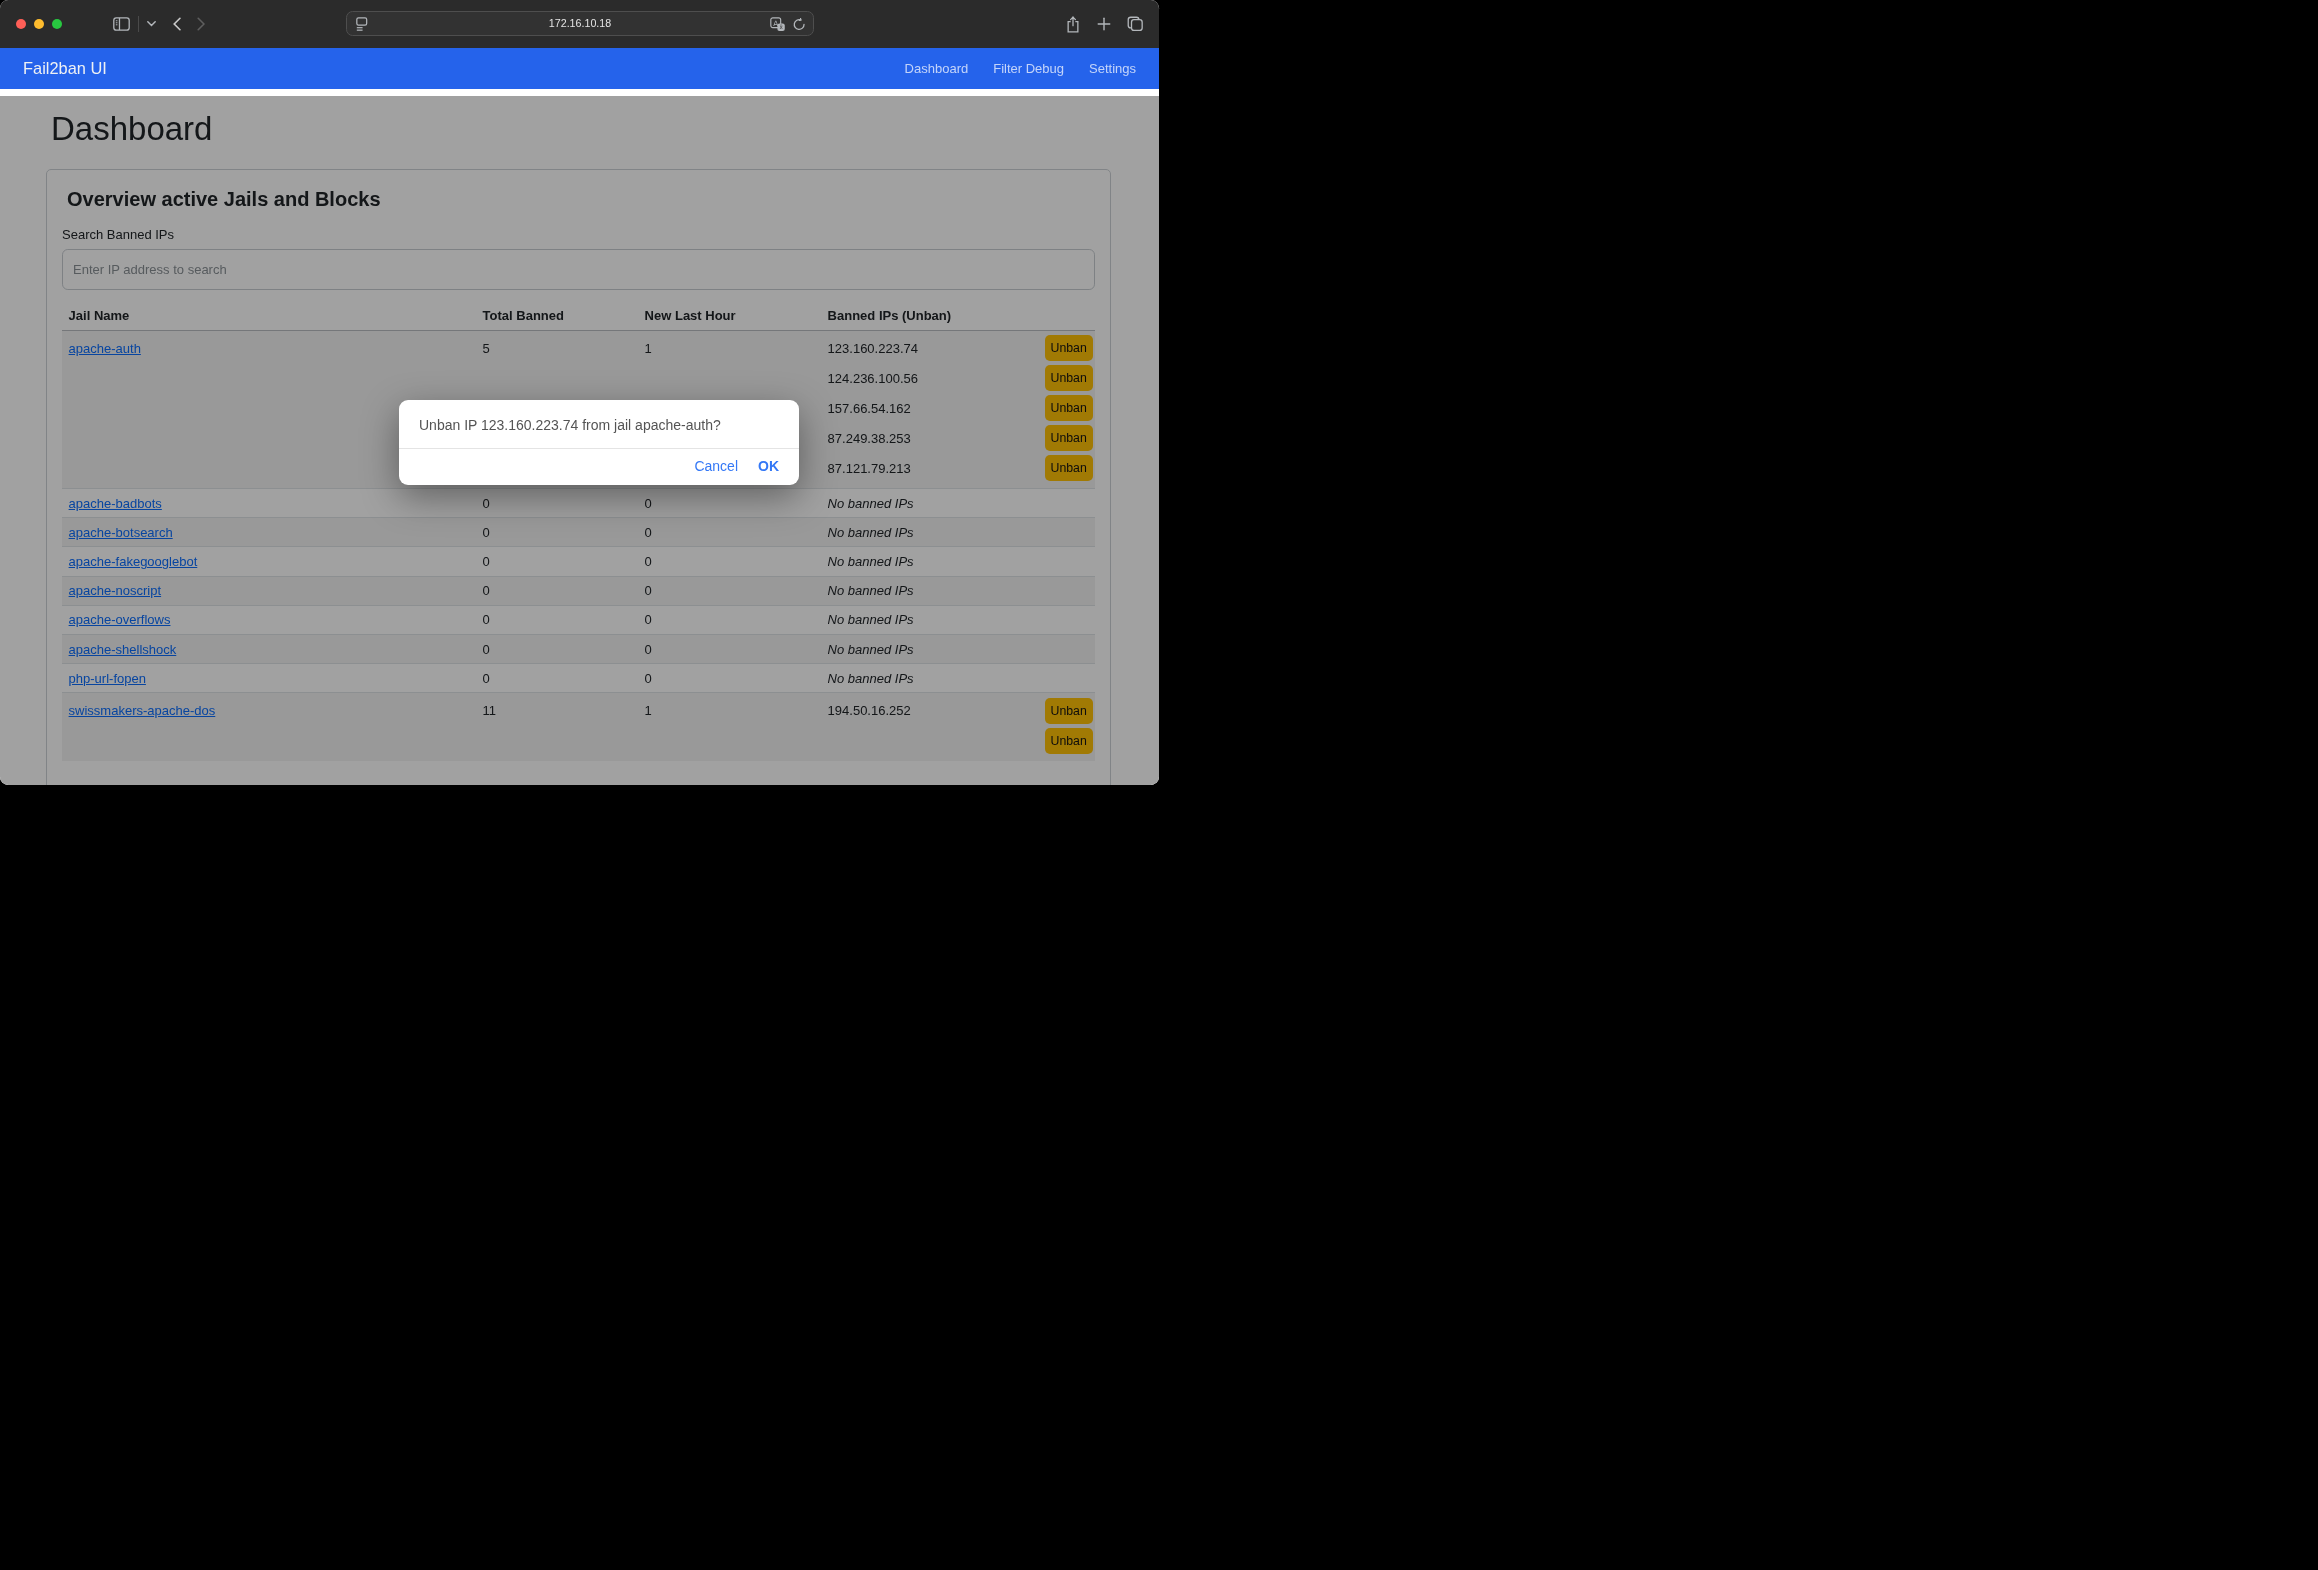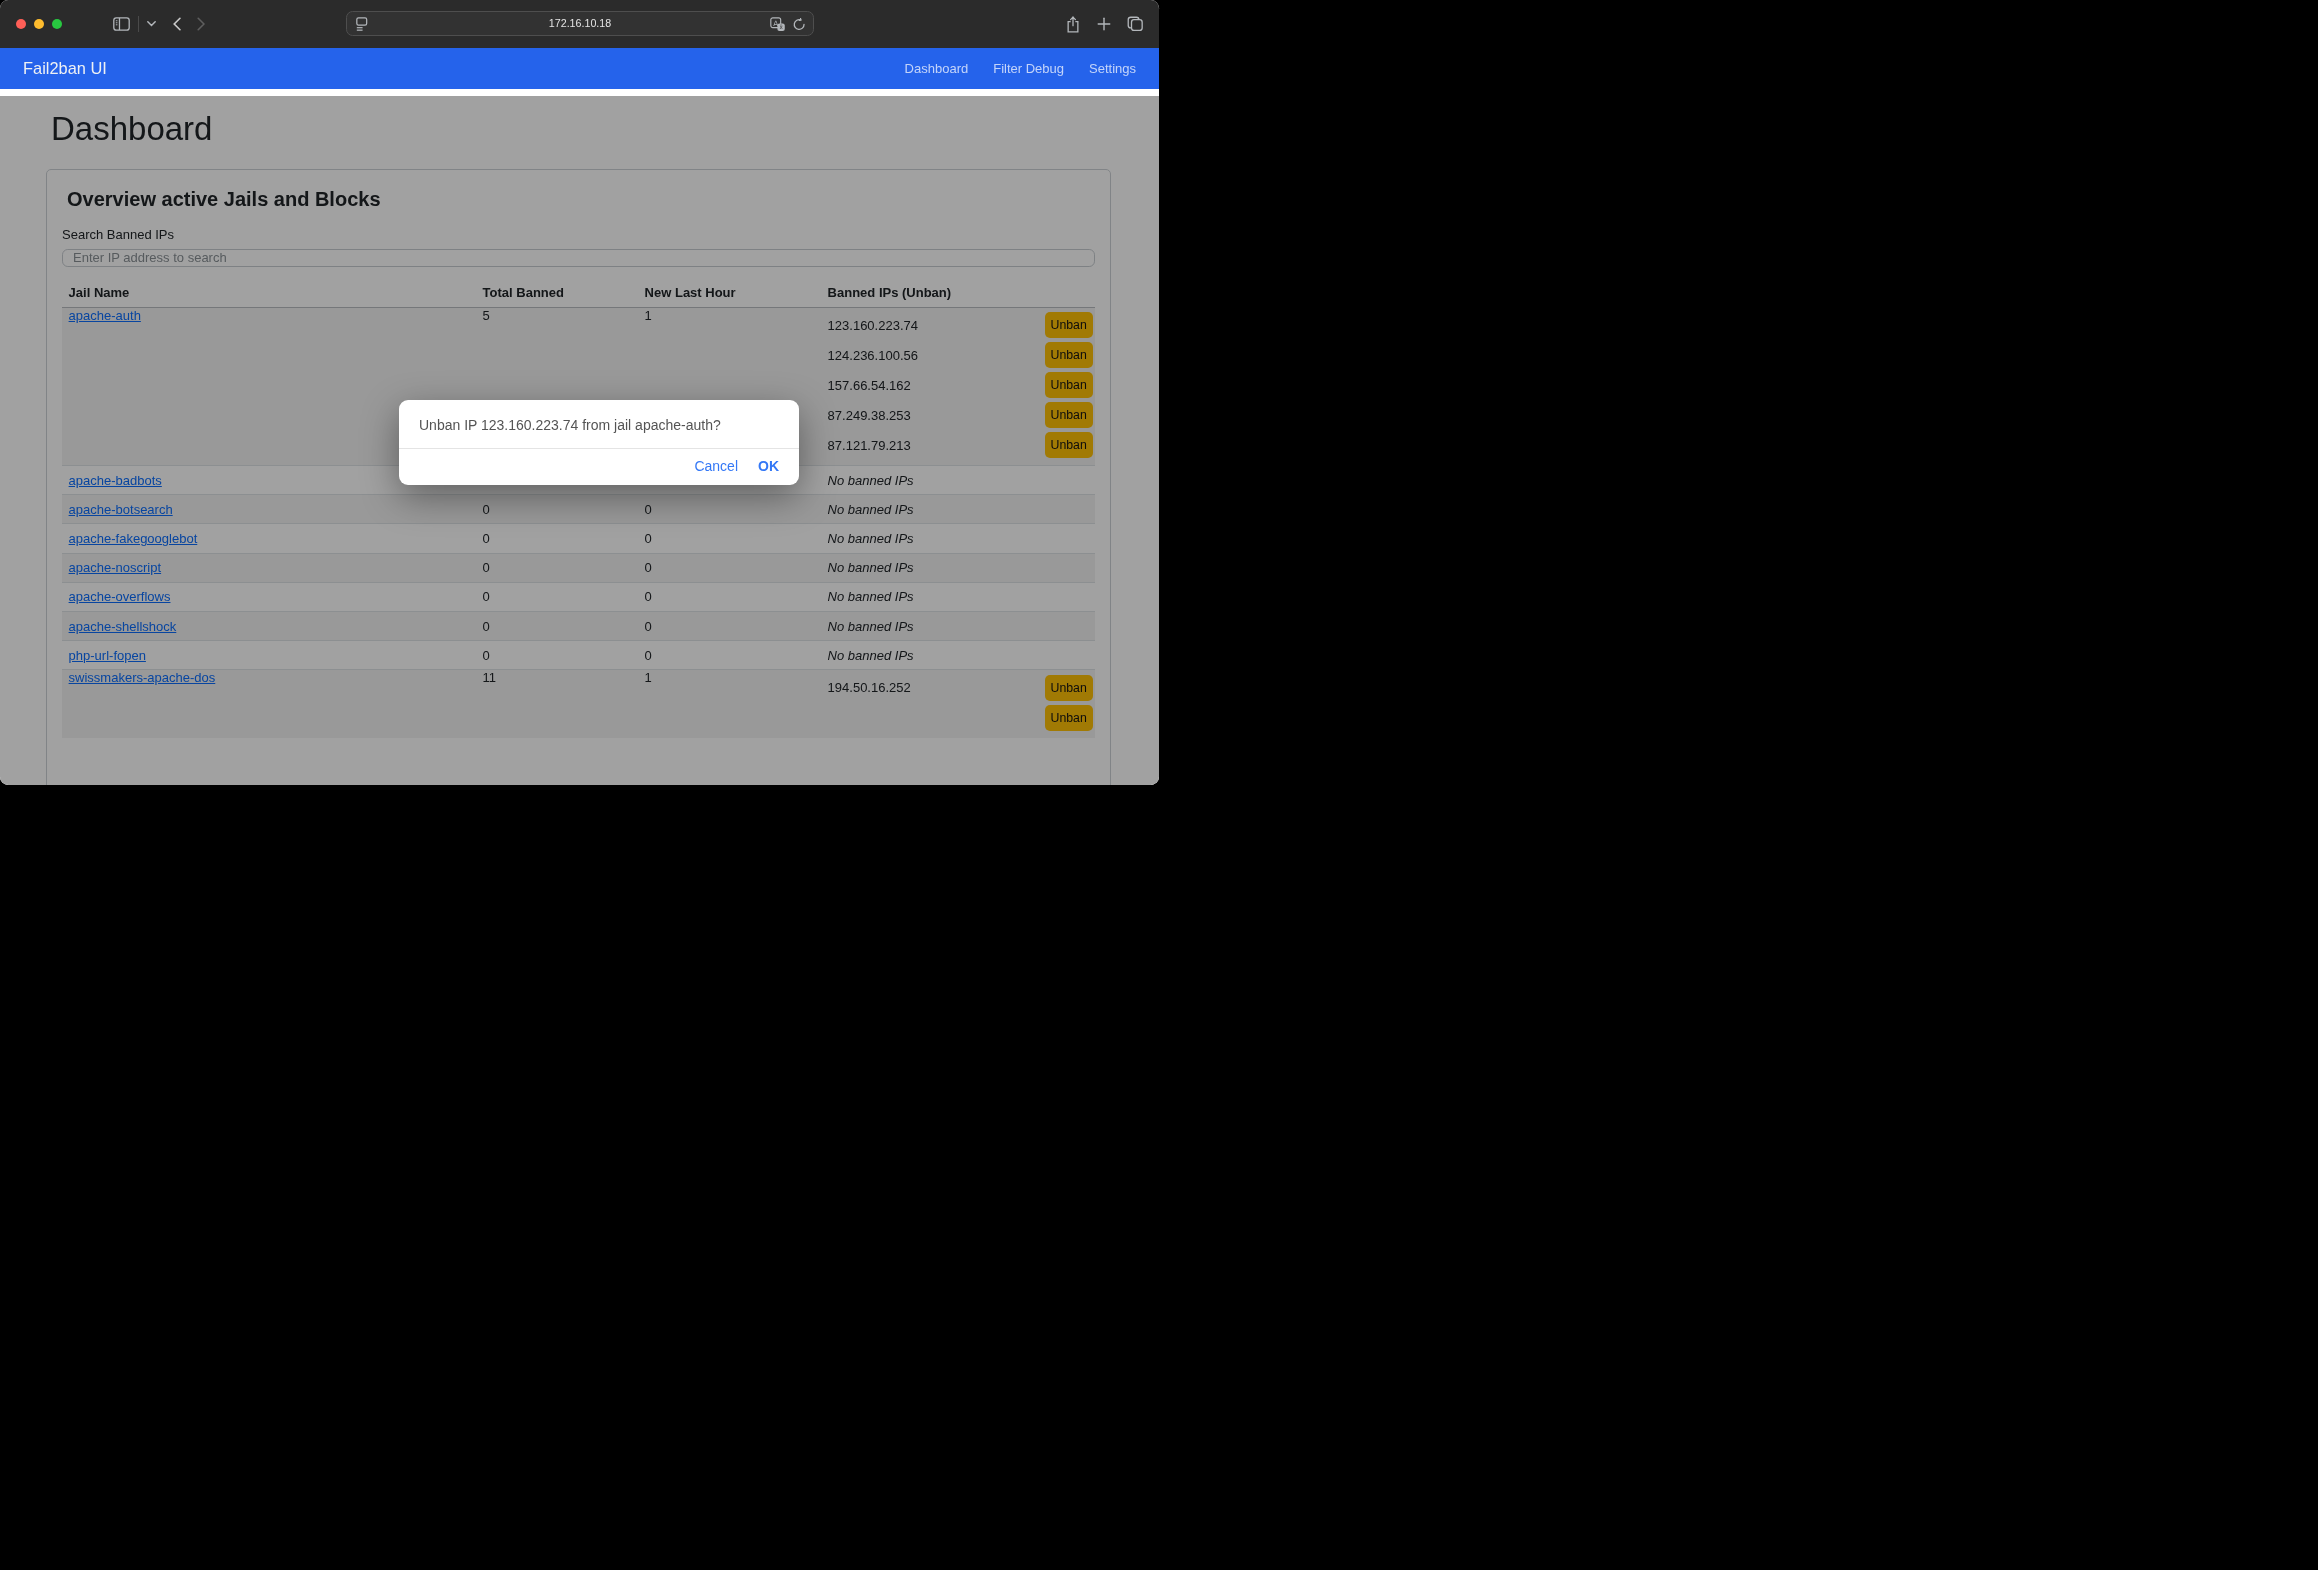--- a/index.html
+++ b/index.html
@@ -30,30 +30,30 @@
   .nav-links { margin-left:auto; display:flex; gap:25px; }
   .nav-links a { color:rgba(255,255,255,0.72); font-size:13px; text-decoration:none; }
 
   main { padding-left:46px; }
   h1 { margin:21.4px 0 0 5px; font-size:33px; font-weight:500; color:#212529; }
 
   .card { margin-top:20.5px; width:1065px; min-height:666px; background:#fff;
           border:0.8px solid #ccd1d6; border-radius:5px; padding:16.4px 15px; }
   .card h4 { font-size:20px; font-weight:700; margin:1.6px 0 16.4px 5px; color:#212529; }
   .search-label { display:block; font-size:13px; margin:0 0 6.6px 0; color:#212529; }
-  .search-input { width:100%; height:18px; border:0.8px solid #c8cdd2; border-radius:5.8px;
+  .search-input { width:100%; height:41px; border:0.8px solid #c8cdd2; border-radius:5.8px;
                   padding:0 10px; font-size:13px; color:#212529; background:#fff; }
   .search-input::placeholder { color:#8a9196; }
 
   table { width:100%; border-collapse:collapse; margin-top:11.5px; font-size:13px; color:#212529; }
   th { text-align:left; font-weight:700; padding:6.6px; border-bottom:1.6px solid #b9bdc2; }
   td { padding:6.6px; border-top:0.8px solid #dee2e6; vertical-align:top; }
   tbody tr:first-child td { border-top:none; }
   tbody tr:nth-child(odd) { background:rgba(0,0,0,0.05); }
-  td.vtop { padding-top:0; }
+  td.vtop { padding-top:10px; }
   a.jail-link { color:#0d6efd; text-decoration:underline; }
   .ip-cell { padding:2.5px 2.5px 5px 6.6px; }
   .ip-row { display:flex; align-items:center; justify-content:space-between; height:30px; }
   .ip-row .ip { font-size:13px; }
   .btn-unban { background:#ffc107; color:#141414; border:none; border-radius:5px;
                width:48px; height:26px; font-size:12.3px; font-family:inherit; }
   .no-ips { font-style:italic; }
 
   
   .dim { position:absolute; left:0; top:48px; right:0; bottom:0; background:rgba(0,0,0,0.37); z-index:5; }

